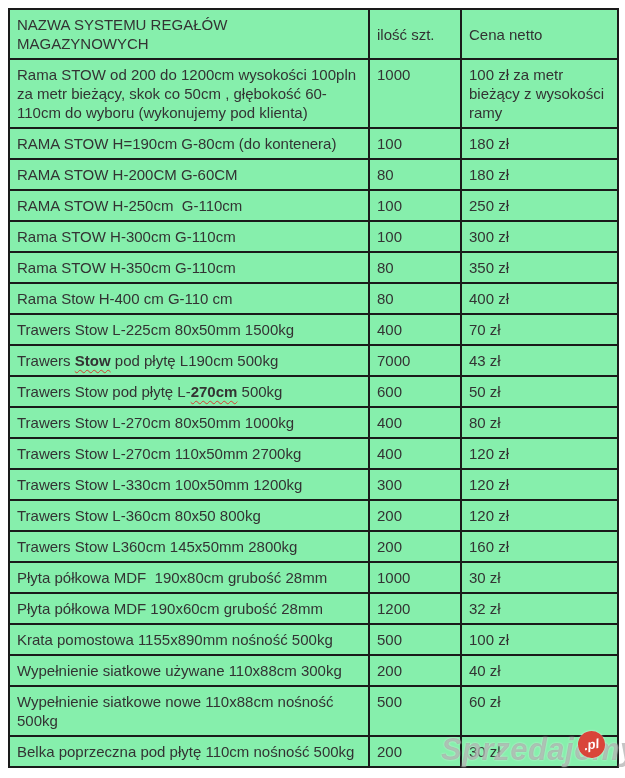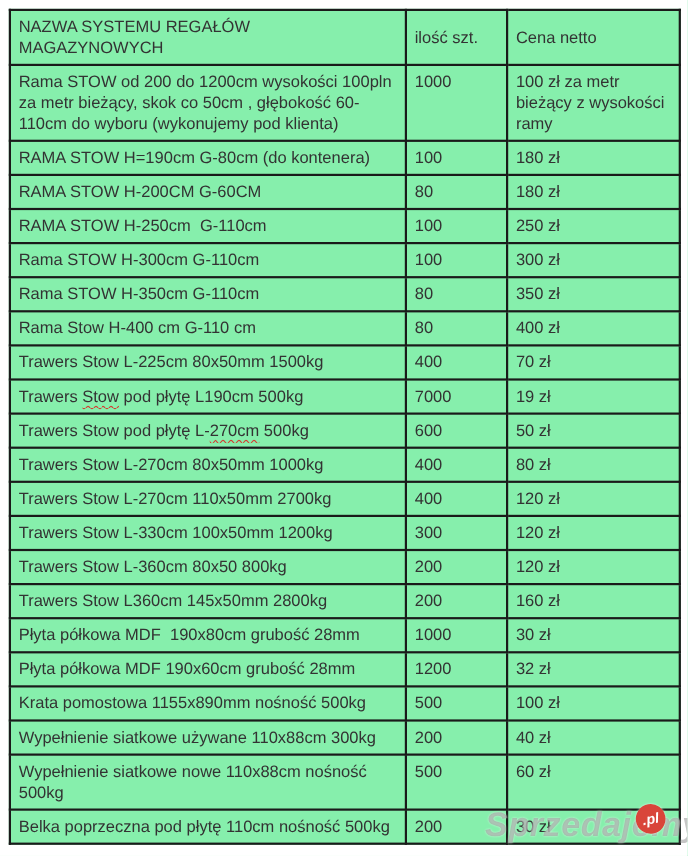--- a/index.html
+++ b/index.html
@@ -38,20 +38,21 @@
   thead tr{height:35px;}
   tbody tr{height:31px;border-radius:16px;}
   th{vertical-align:middle;}
   td{vertical-align:top;}
   .squiggle{
     text-decoration:underline;
     text-decoration-style:wavy;
     text-decoration-color:var(--squiggle-color);
     text-decoration-thickness:1px;
     text-underline-offset:3px;
+    font-weight:bold;
   }
   .watermark{
     position:absolute;
     left:433px;top:724px;
     z-index:5;
     pointer-events:none;
   }
   .watermark-text{
     font-size:31px;
     font-style:italic;
@@ -130,21 +131,21 @@
           <td>400 zł</td>
         </tr>
         <tr>
           <td>Trawers Stow L-225cm 80x50mm 1500kg</td>
           <td>400</td>
           <td>70 zł</td>
         </tr>
         <tr>
           <td>Trawers <span class="squiggle">Stow</span> pod płytę L190cm 500kg</td>
           <td>7000</td>
-          <td>19 zł</td>
+          <td>43 zł</td>
         </tr>
         <tr>
           <td>Trawers Stow pod płytę L-<span class="squiggle">270cm</span> 500kg</td>
           <td>600</td>
           <td>50 zł</td>
         </tr>
         <tr>
           <td>Trawers Stow L-270cm 80x50mm 1000kg</td>
           <td>400</td>
           <td>80 zł</td>

